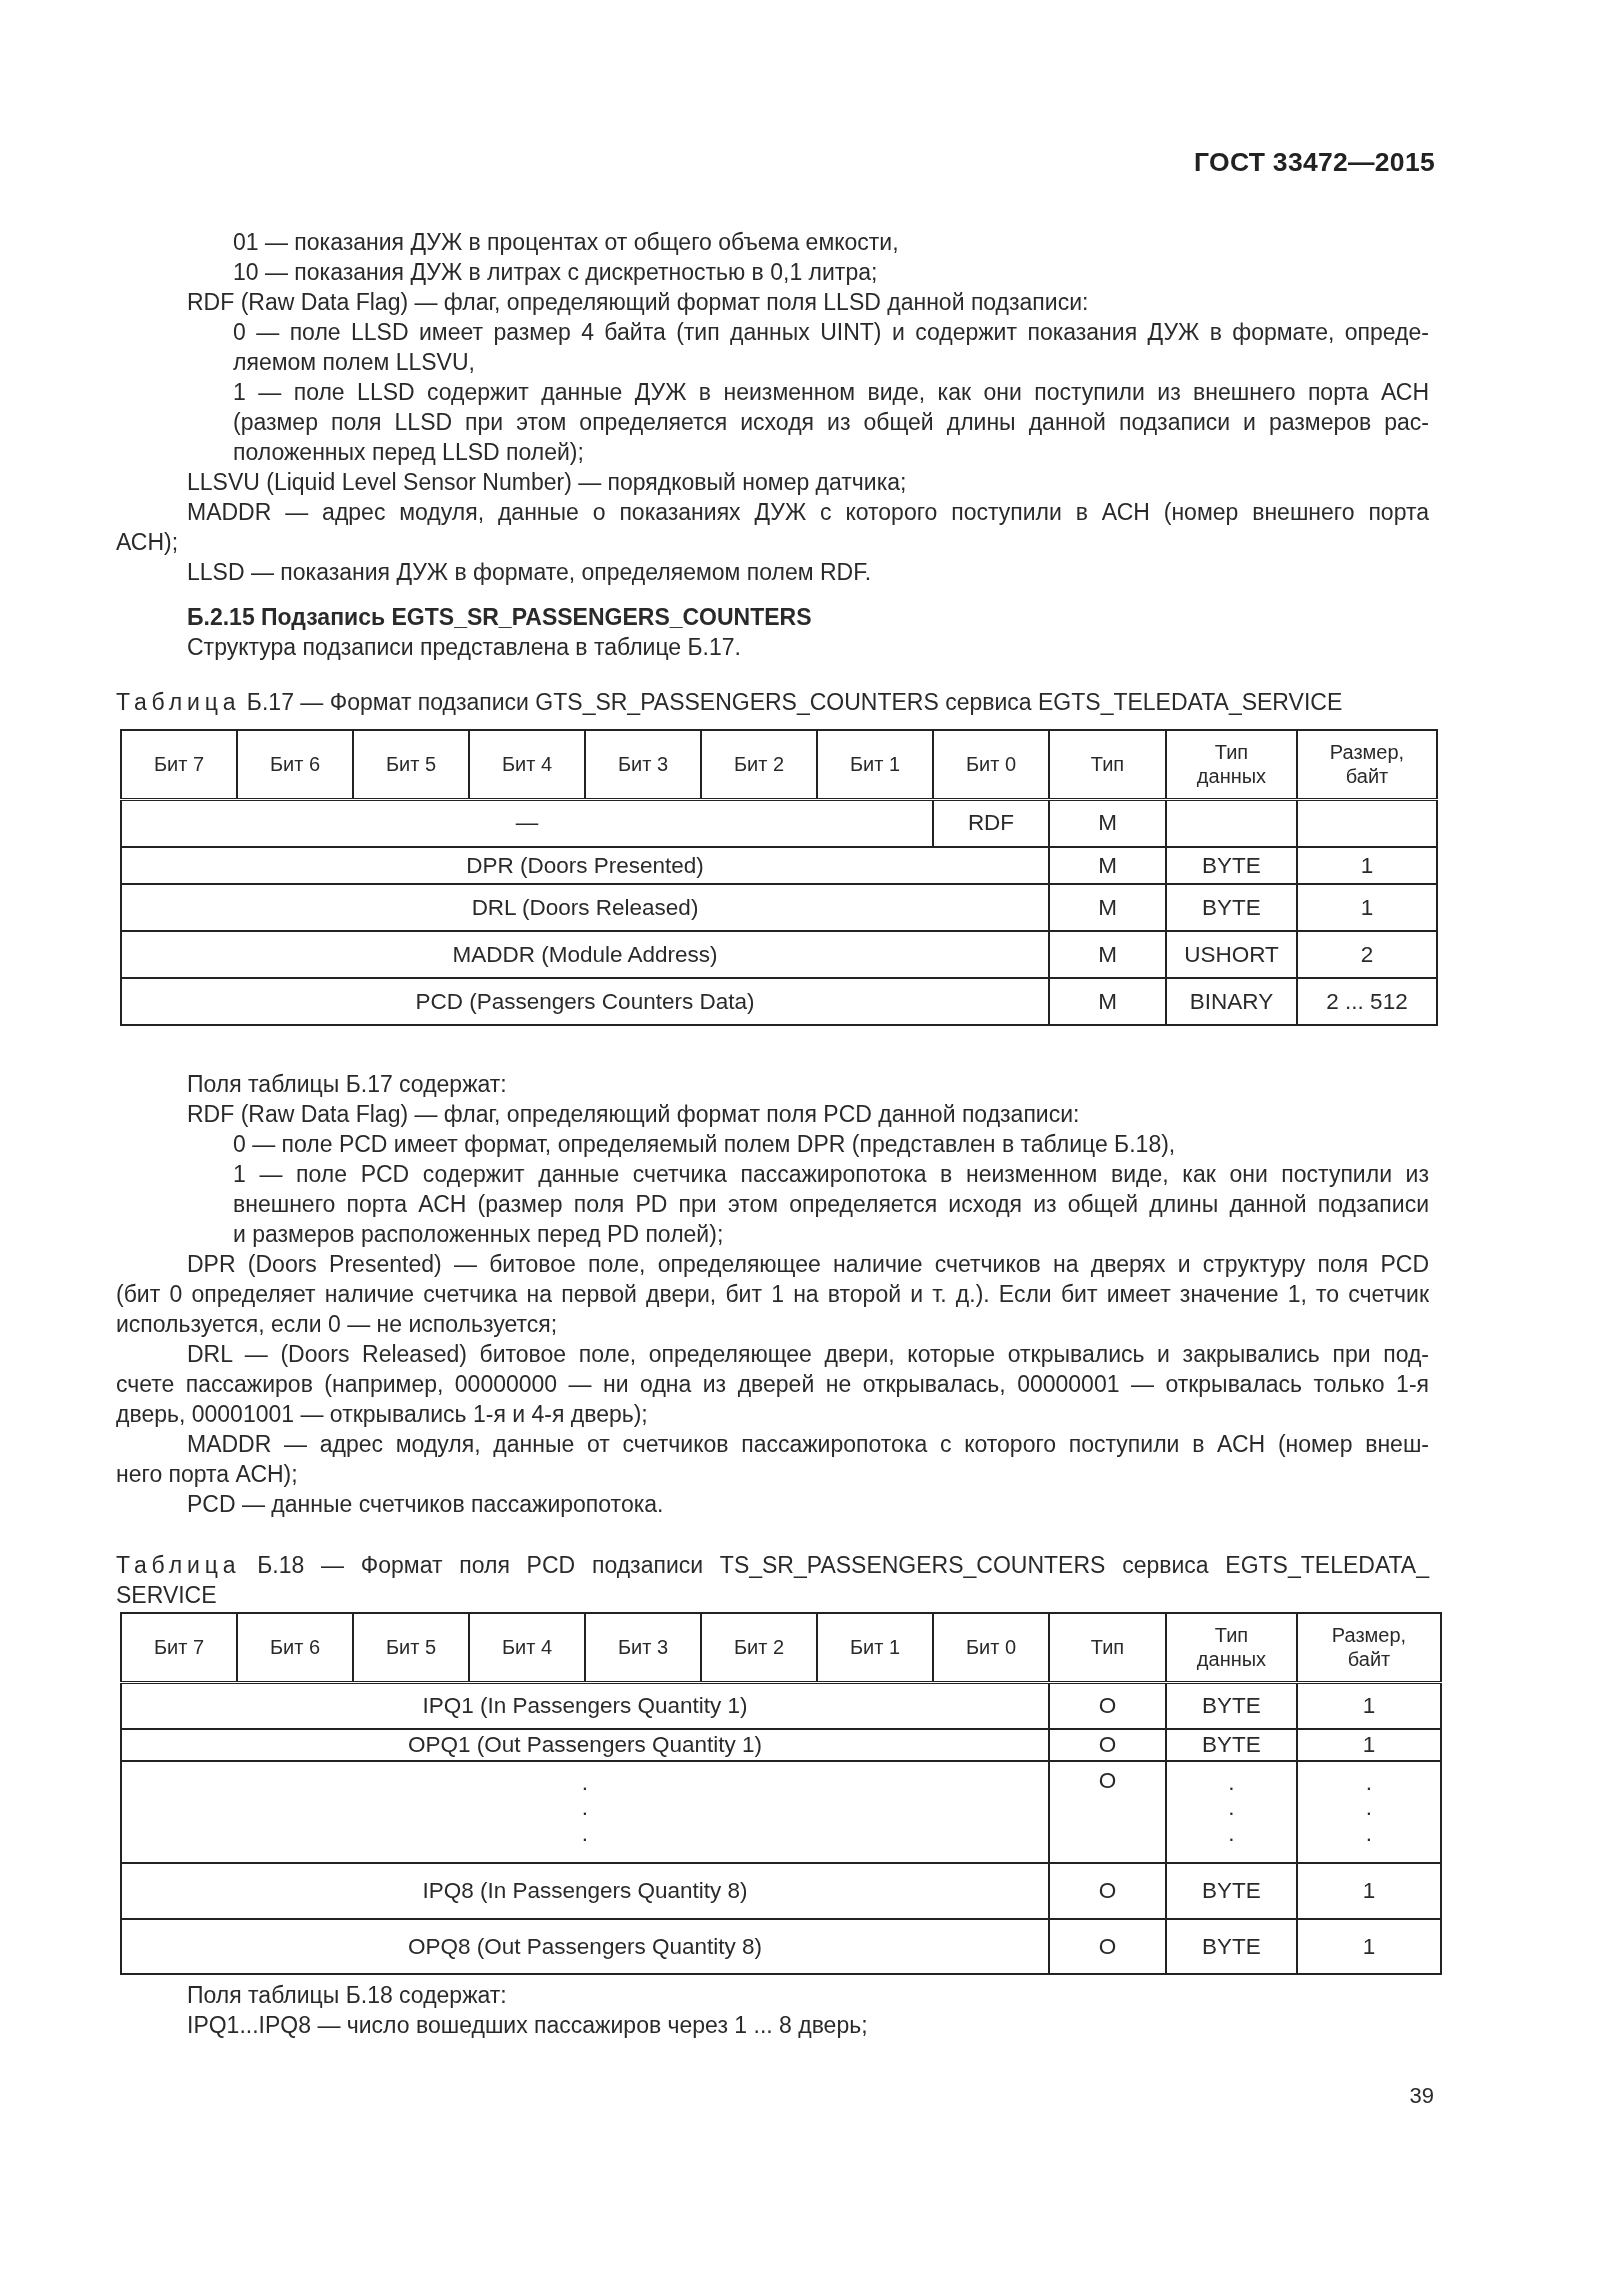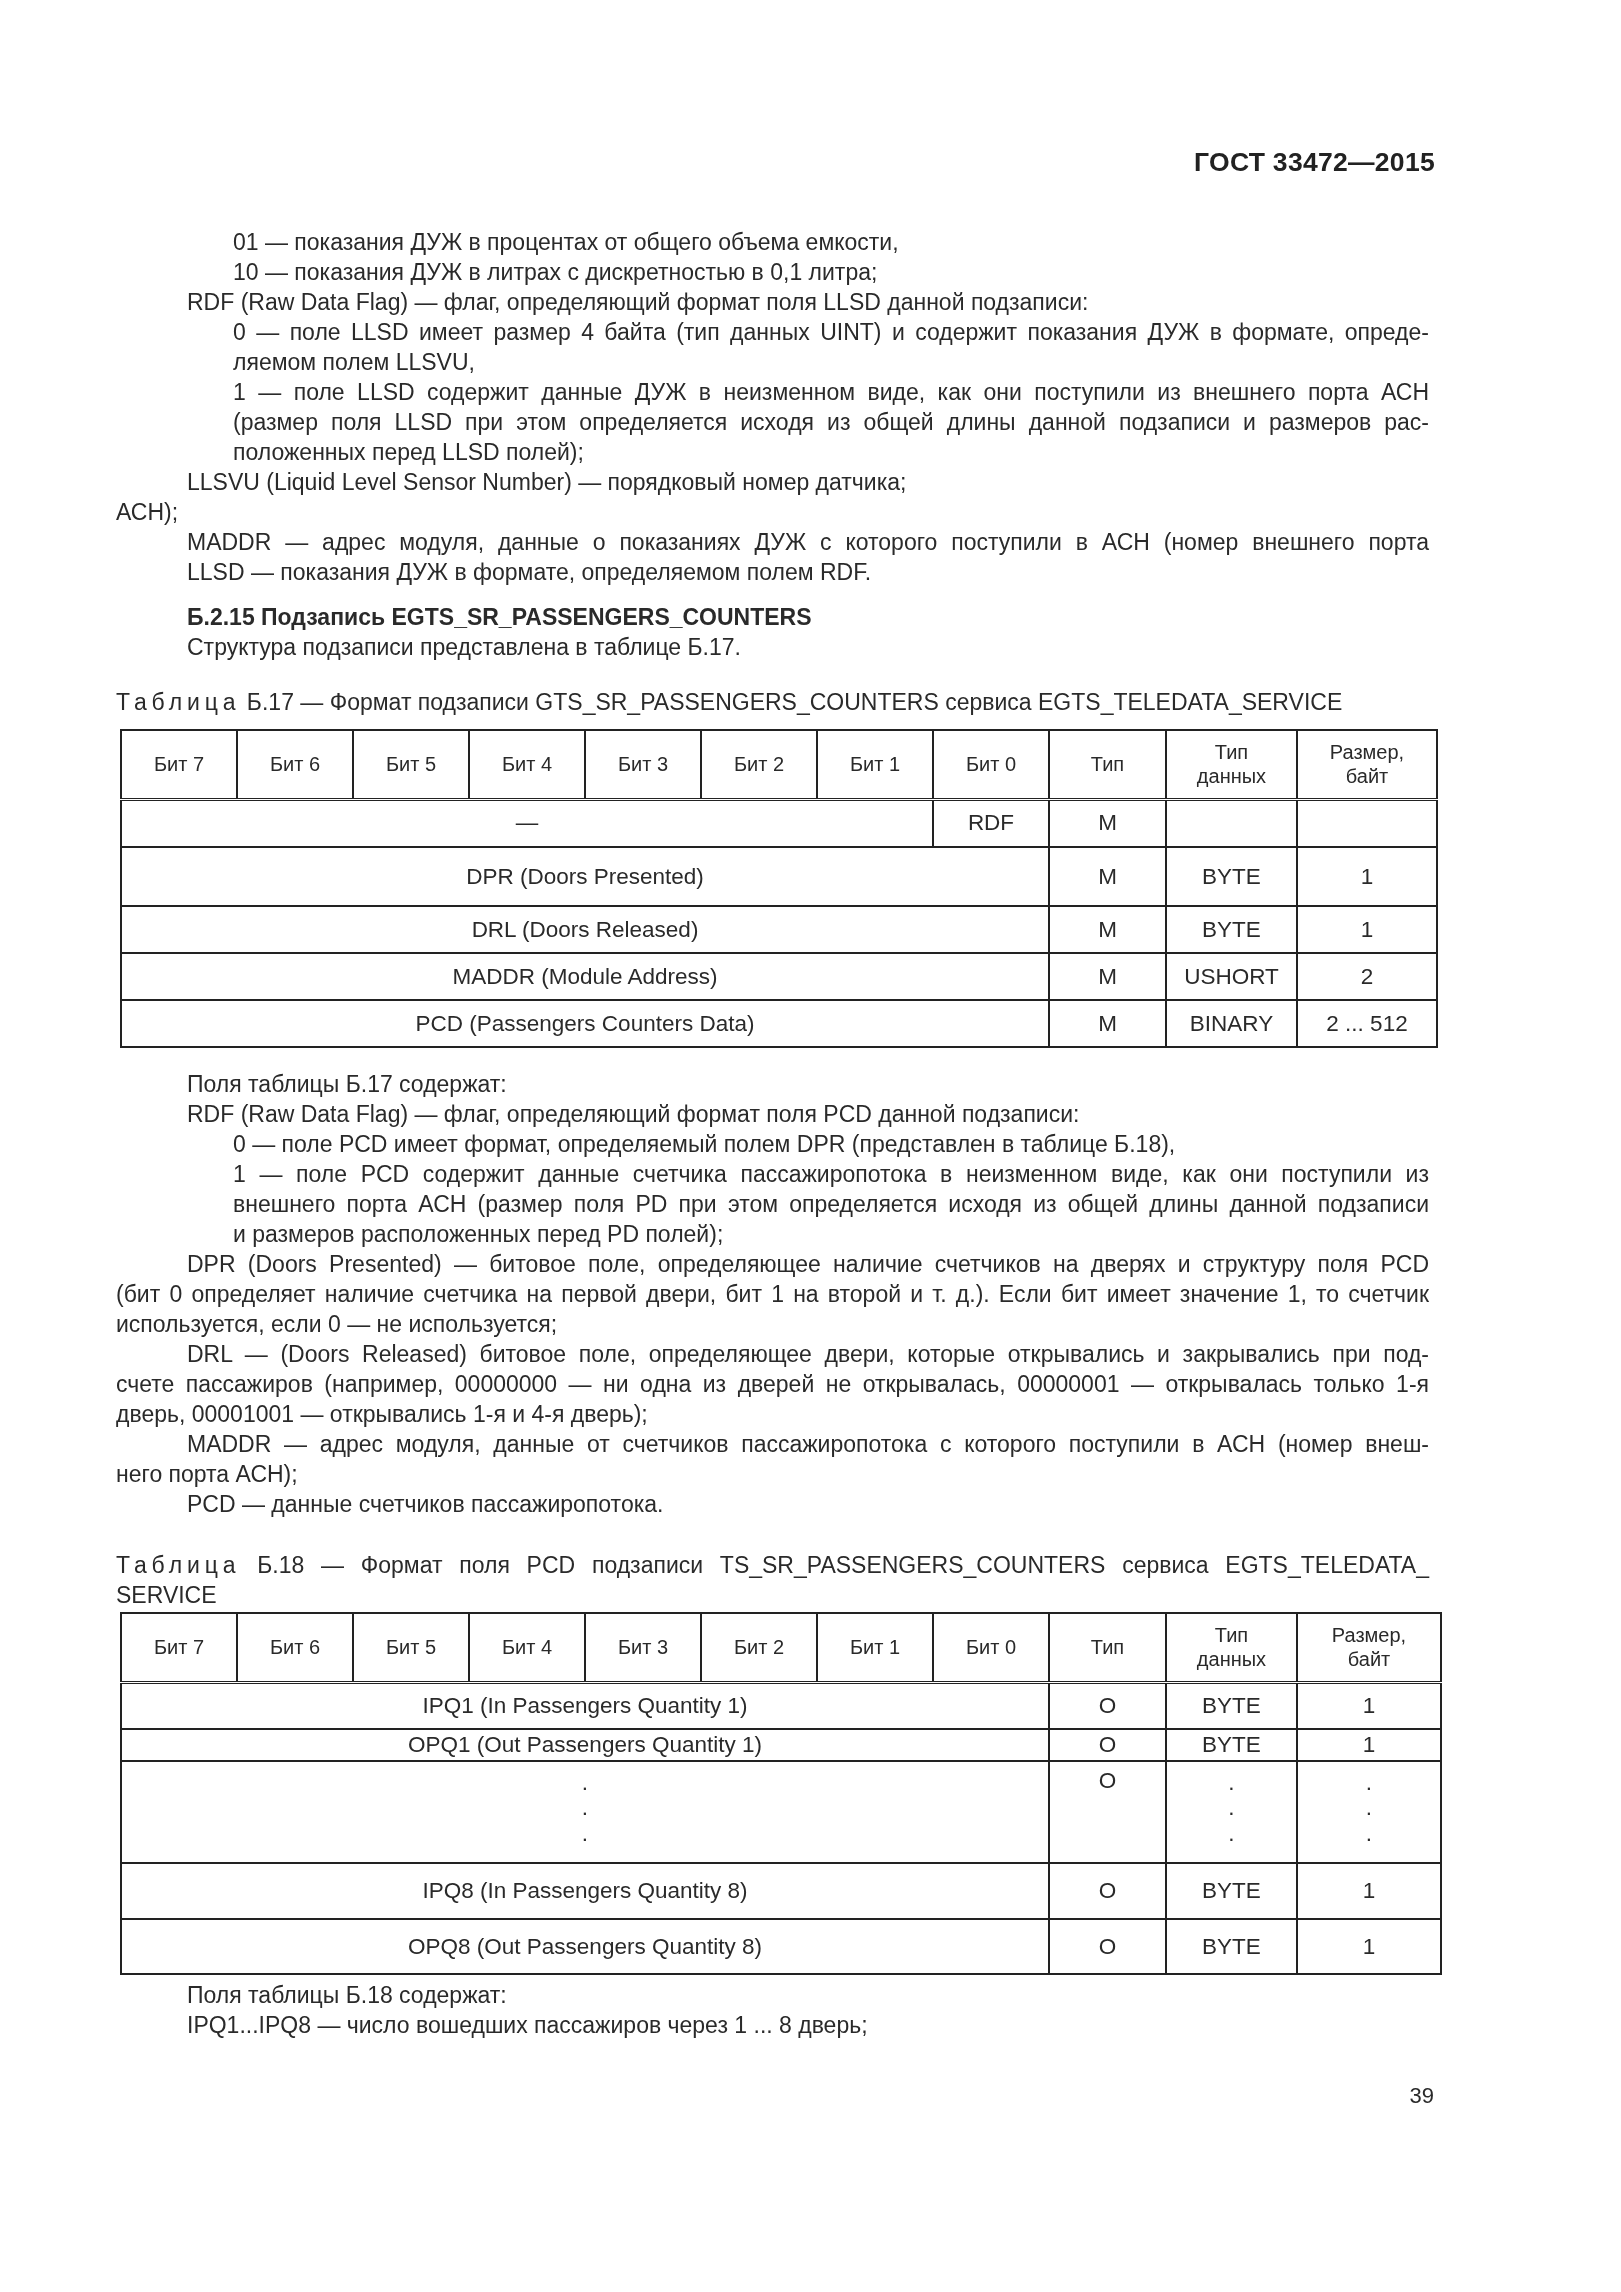--- a/index.html
+++ b/index.html
@@ -30,22 +30,22 @@
 <div class="block" style="top:227px;" id="top-text">
     <div class="line i2">01 — показания ДУЖ в процентах от общего объема емкости,</div>
     <div class="line i2">10 — показания ДУЖ в литрах с дискретностью в 0,1 литра;</div>
     <div class="line i1">RDF (Raw Data Flag) — флаг, определяющий формат поля LLSD данной подзаписи:</div>
     <div class="line i2 justify">0 — поле LLSD имеет размер 4 байта (тип данных UINT) и содержит показания ДУЖ в формате, опреде-</div>
     <div class="line i2">ляемом полем LLSVU,</div>
     <div class="line i2 justify">1 — поле LLSD содержит данные ДУЖ в неизменном виде, как они поступили из внешнего порта АСН</div>
     <div class="line i2 justify">(размер поля LLSD при этом определяется исходя из общей длины данной подзаписи и размеров рас-</div>
     <div class="line i2">положенных перед LLSD полей);</div>
     <div class="line i1">LLSVU (Liquid Level Sensor Number) — порядковый номер датчика;</div>
+    <div class="line i1 justify">MADDR — адрес модуля, данные о показаниях ДУЖ с которого поступили в АСН (номер внешнего порта</div>
     <div class="line i0">АСН);</div>
-    <div class="line i1 justify">MADDR — адрес модуля, данные о показаниях ДУЖ с которого поступили в АСН (номер внешнего порта</div>
     <div class="line i1">LLSD — показания ДУЖ в формате, определяемом полем RDF.</div>
   </div>
 
 <div class="block" style="top:602px;">
   <div class="line i1 bold">Б.2.15 Подзапись EGTS_SR_PASSENGERS_COUNTERS</div>
   <div class="line i1">Структура подзаписи представлена в таблице Б.17.</div>
 </div>
 
 <div class="block caption" style="top:687px;">
   <div class="line i0 justify" style="text-align-last:left;"><span class="spaced">Таблица</span><span> Б.17 — Формат подзаписи GTS_SR_PASSENGERS_COUNTERS сервиса EGTS_TELEDATA_SERVICE</span></div>
@@ -81,21 +81,21 @@
       </tr>
   </thead>
   <tbody>
     <tr style="height:48px;">
       <td colspan="7">—</td>
       <td>RDF</td>
       <td>M</td>
       <td></td>
       <td></td>
     </tr>
-    <tr style="height:59px;">
+    <tr style="height:37px;">
       <td colspan="8">DPR (Doors Presented)</td>
       <td>M</td>
       <td>BYTE</td>
       <td>1</td>
     </tr>
     <tr style="height:47px;">
       <td colspan="8">DRL (Doors Released)</td>
       <td>M</td>
       <td>BYTE</td>
       <td>1</td>

